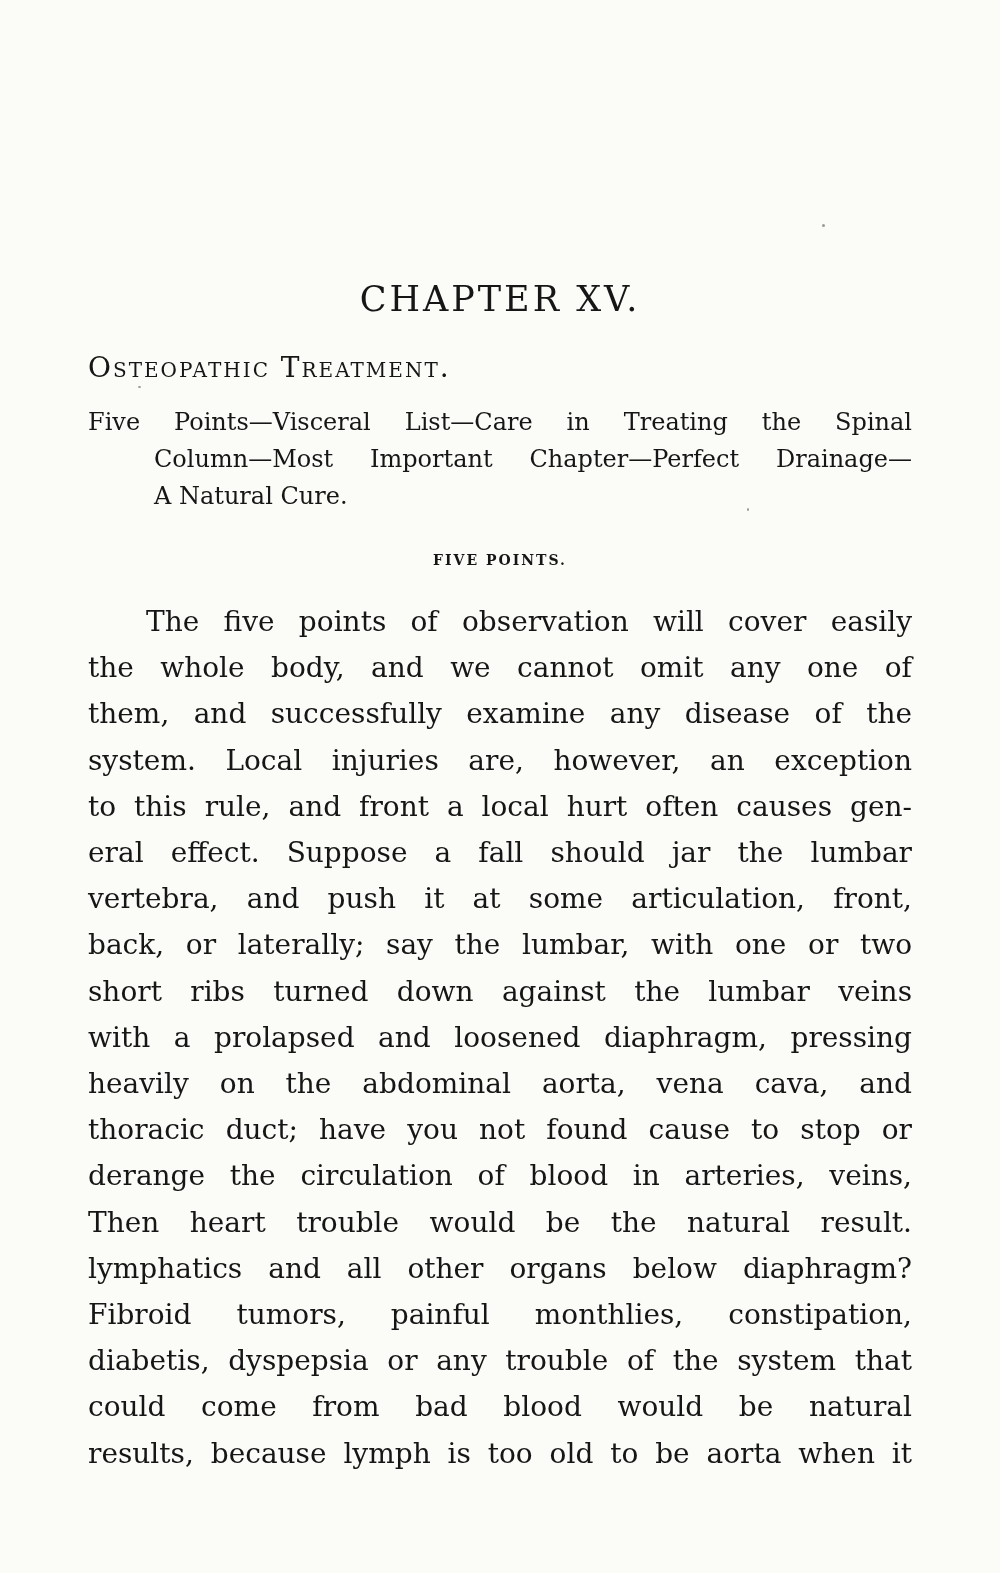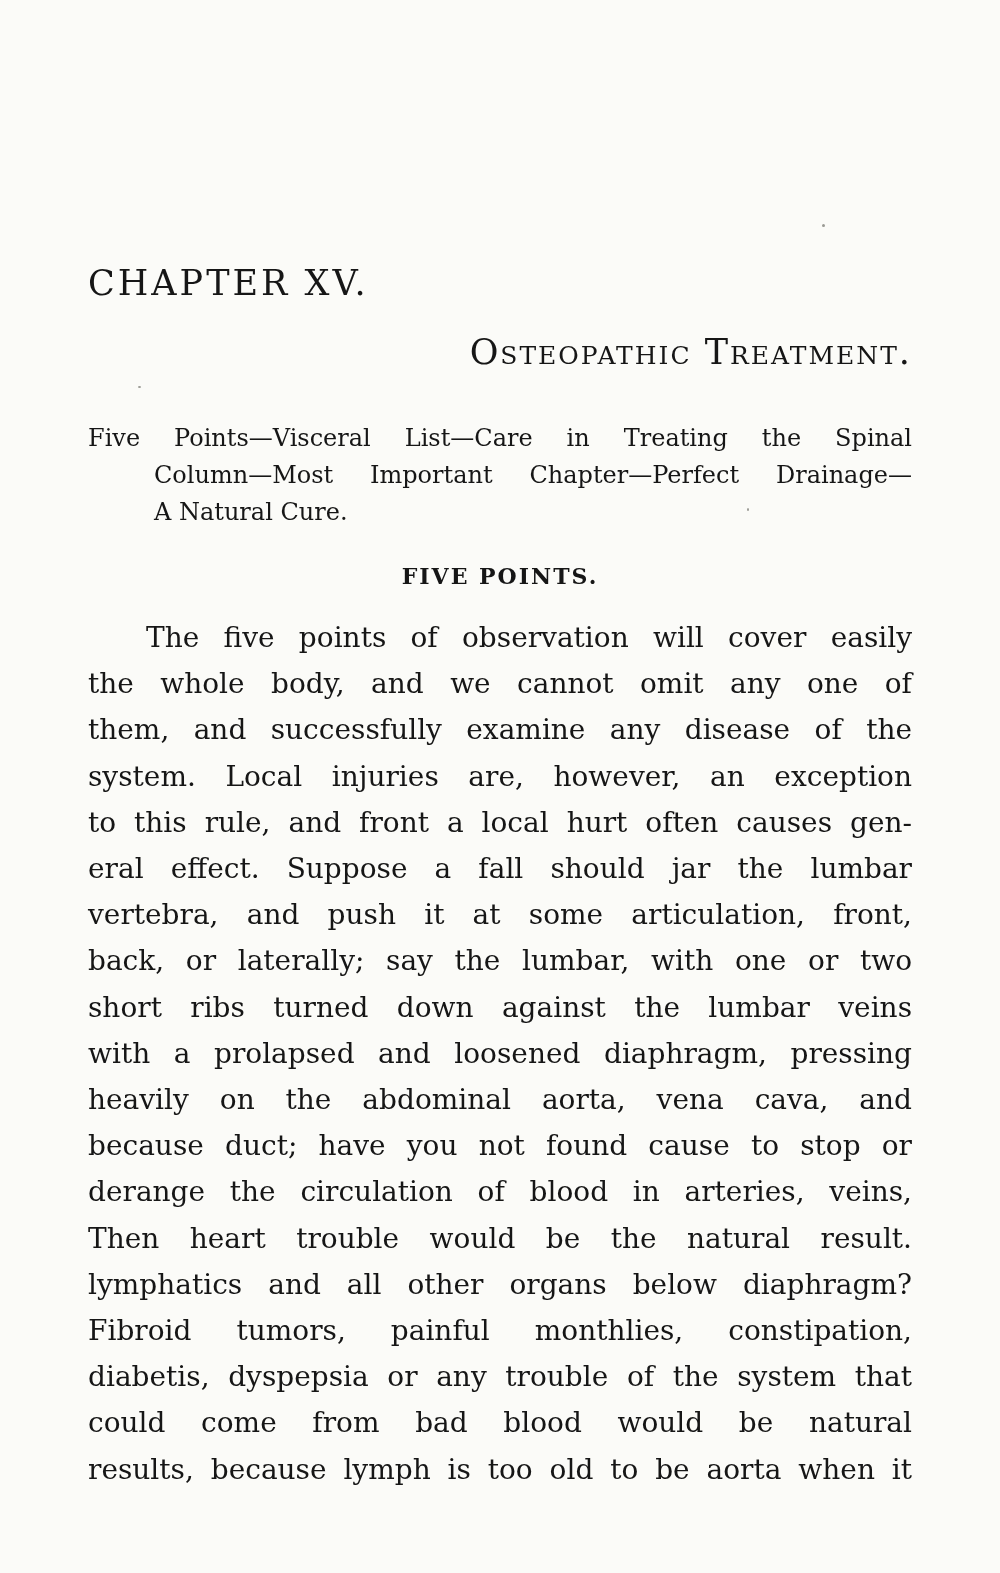--- a/index.html
+++ b/index.html
@@ -11,49 +11,49 @@
     background: #fbfbf8;
     color: #161616;
     font-family: "DejaVu Serif", serif;
     box-sizing: border-box;
     padding: 262px 88px 0 88px;
     overflow: hidden;
   }
   .chapter-title {
     font-size: 35px;
     font-weight: normal;
-    text-align: left;
+    text-align: center;
     letter-spacing: 3px;
-    margin: 0;
+    margin: 16px;
     line-height: 42px;
   }
   .subtitle {
-    font-size: 35px;
+    font-size: 28px;
     font-weight: normal;
     font-variant: small-caps;
     letter-spacing: 2px;
-    text-align: right;
+    text-align: left;
     margin: 32px 0 0 0;
     line-height: 32px;
   }
   .summary {
-    margin-top: 52px;
+    margin-top: 20px;
     font-size: 24px;
     line-height: 37px;
   }
   .summary-line {
     text-align: justify;
     text-align-last: justify;
   }
   .summary-line.cont { padding-left: 66px; }
   .summary-line.last { text-align-last: left; }
   .section-heading {
     margin: 32px 0 0 0;
     text-align: center;
-    font-size: 22px;
+    font-size: 14px;
     font-weight: bold;
     letter-spacing: 2px;
     line-height: 26px;
   }
   .body-text {
     margin-top: 26px;
     font-size: 28px;
     line-height: 46.2px;
   }
   .body-line {
@@ -96,21 +96,21 @@
     <div class="body-line">the whole body, and we cannot omit any one of</div>
     <div class="body-line">them, and successfully examine any disease of the</div>
     <div class="body-line">system.  Local injuries are, however, an exception</div>
     <div class="body-line">to this rule, and front a local hurt often causes gen-</div>
     <div class="body-line">eral effect.  Suppose a fall should jar the lumbar</div>
     <div class="body-line">vertebra, and push it at some articulation, front,</div>
     <div class="body-line">back, or laterally;  say the lumbar, with one or two</div>
     <div class="body-line">short ribs turned down against the lumbar veins</div>
     <div class="body-line">with a prolapsed and loosened diaphragm, pressing</div>
     <div class="body-line">heavily on the abdominal aorta, vena cava, and</div>
-    <div class="body-line">because duct;  have you not found cause to stop or</div>
+    <div class="body-line">thoracic duct;  have you not found cause to stop or</div>
     <div class="body-line">derange the circulation of blood in arteries, veins,</div>
     <div class="body-line">Then heart trouble would be the natural result.</div>
     <div class="body-line">lymphatics and all other organs below diaphragm?</div>
     <div class="body-line">Fibroid tumors, painful monthlies, constipation,</div>
     <div class="body-line">diabetis, dyspepsia or any trouble of the system that</div>
     <div class="body-line">could come from bad blood would be natural</div>
     <div class="body-line">results, because lymph is too old to be aorta when it</div>
   </div>
 
 </div>

